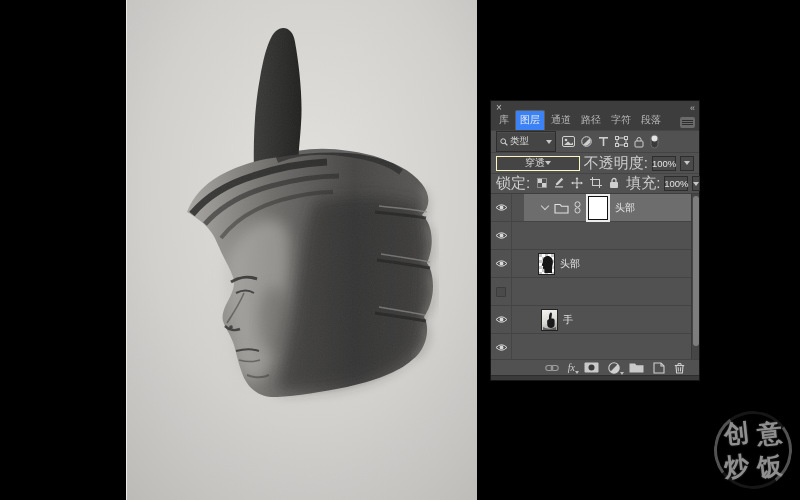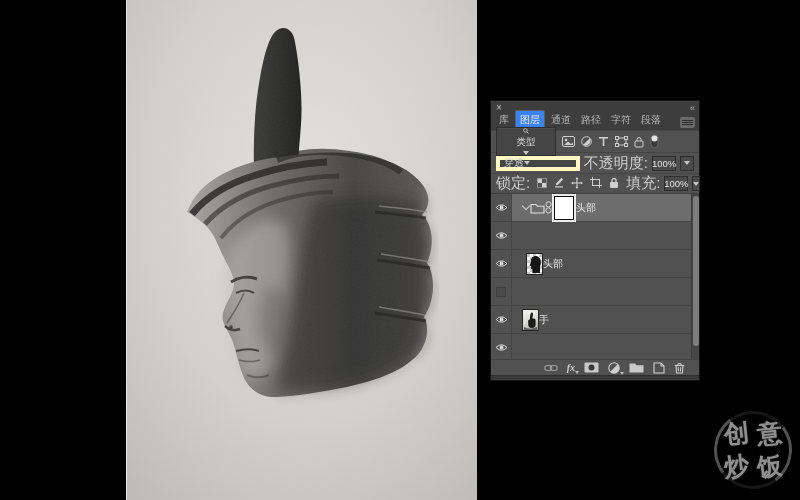--- a/index.html
+++ b/index.html
@@ -27,46 +27,46 @@
   .tab { padding:2px 4px 3px; color:#b9b9b9; font-size:10px; white-space:nowrap; }
   .tab.active { background:#3b82f6; color:#ececec; border-radius:2px 2px 0 0;
     border:1px solid #5e5e5e; border-bottom:none; }
   .tabs .menu-btn { margin-left:auto; width:15px; height:11px; background:#6a6a6a;
     border-radius:2px; display:flex; flex-direction:column; justify-content:center;
     gap:1px; padding:2px; margin-bottom:2px; }
   .tabs .menu-btn i { display:block; height:1px; background:#2e2e2e; }
 
   .filter-row { height:22px; display:flex; align-items:center; padding:0 5px;
     gap:6px; flex:0 0 auto; border-bottom:1px solid #444; }
-  .kind-select { width:60px; height:29px; background:#454545; border:1px solid #2d2d2d;
+  .kind-select { width:60px; height:21px; background:#454545; border:1px solid #2d2d2d;
     box-shadow:inset 0 1px 0 rgba(255,255,255,.05); display:flex; align-items:center;
-    padding:0 3px; gap:2px;flex-direction:column; }
+    padding:0 3px; gap:2px; }
   .kind-select .lbl { flex:1; font-size:9.5px; color:#dcdcdc; }
   .chev { width:0; height:0; border-left:3px solid transparent;
     border-right:3px solid transparent; border-top:4px solid #c7c7c7; }
   .f-ico { display:flex; align-items:center; justify-content:center; }
 
   .blend-row, .lock-row { height:21px; display:flex; align-items:center;
     padding:0 5px; gap:4px; flex:0 0 auto; }
   .blend-row { border-bottom:1px solid #444; }
   .lock-row { height:20px; border-bottom:1px solid #3e3e3e; }
-  .blend-select { width:84px; height:15px; background:#454545; border:4px solid #fef9c3;
-    display:flex; align-items:center; justify-content:flex-start; padding:0 4px; }
+  .blend-select { width:84px; height:15px; background:#454545; border:1px solid #fef9c3;
+    display:flex; align-items:center; justify-content:center; padding:0 4px; }
   .field-lbl { font-size:15px; color:#cfcfcf; white-space:nowrap; }
   .val-box { width:24px; height:15px; background:#4a4a4a; border:1px solid #2d2d2d;
     display:flex; align-items:center; justify-content:center; font-size:9.5px; color:#e2e2e2; }
   .chev-box { width:14px; height:15px; background:#4a4a4a; border:1px solid #2d2d2d;
     display:flex; align-items:center; justify-content:center; }
   .lock-icos { display:flex; gap:7px; align-items:center; margin:0 3px; }
 
   .layers { position:relative; flex:1 1 auto; overflow:hidden; background:#515151; }
   .lrow { height:28px; display:flex; align-items:stretch; border-bottom:1px solid #444; }
   .eye-cell { flex:0 0 21px; display:flex; align-items:center; justify-content:center;
     border-right:1px solid #454545; }
-  .lrow-content { flex:1; display:flex; align-items:center; padding:0 4px 0 10px; }
+  .lrow-content { flex:1; display:flex; align-items:center; gap:5px; padding:0 4px 0 17px;margin-left:12px; }
   .lrow.selected .lrow-content { background:#6d6d6d; }
   .lname { font-size:10px; color:#e6e6e6; white-space:nowrap; }
   .indent { padding-left:14px; }
   .thumb { width:17px; height:22px; border:1px solid #222; flex:0 0 auto;
     background:#fff; position:relative; overflow:hidden; }
   .checker { background:
     repeating-conic-gradient(#ffffff 0% 25%, #c8c8c8 0% 50%) 0 0/6px 6px; }
   .mask-thumb { width:20px; height:24px; background:#fff; border:1px solid #111;
     box-shadow:0 0 0 2px #ededed; margin:0 2px; flex:0 0 auto; }
   .hand-thumb { background:linear-gradient(160deg,#f5f4f1 0%,#d9d9d6 55%,#9c9c99 100%); }
@@ -75,21 +75,21 @@
   .grp-chev { width:6px; height:6px; border-right:1.5px solid #cfcfcf;
     border-bottom:1.5px solid #cfcfcf; transform:rotate(45deg); margin:0 1px 3px 1px; }
   .scrollbar { position:absolute; top:0; right:0; width:8px; height:100%;
     background:#464646; border-left:1px solid #3a3a3a; }
   .scroll-thumb { position:absolute; top:2px; left:1px; width:6px; height:150px;
     background:#7d7d7d; border-radius:3px; }
 
   .actions { height:16px; flex:0 0 auto; display:flex; align-items:center;
     justify-content:flex-end; gap:9px; padding:0 14px 0 0; background:#515151;
     border-top:1px solid #434343; }
-  .act { position:relative; display:flex; align-items:center; justify-content:center;font-weight:bold; }
+  .act { position:relative; display:flex; align-items:center; justify-content:center; }
   .fx-lbl { font-style:italic; font-size:10px; color:#cfcfcf; font-family:"Liberation Serif", serif; }
   .mini-arrow { position:absolute; right:-4px; bottom:-1px; width:0; height:0;
     border-left:2.5px solid transparent; border-right:2.5px solid transparent;
     border-top:3px solid #bdbdbd; }
   .footer { height:5px; flex:0 0 auto; background:#3a3a3a; border-top:1px solid #2e2e2e; }
 
   
   .watermark { position:absolute; left:710px; top:407px; width:86px; height:86px;
     color:#8f8f8f; }
   .wm-ring { position:absolute; inset:4px; border-radius:50%;

